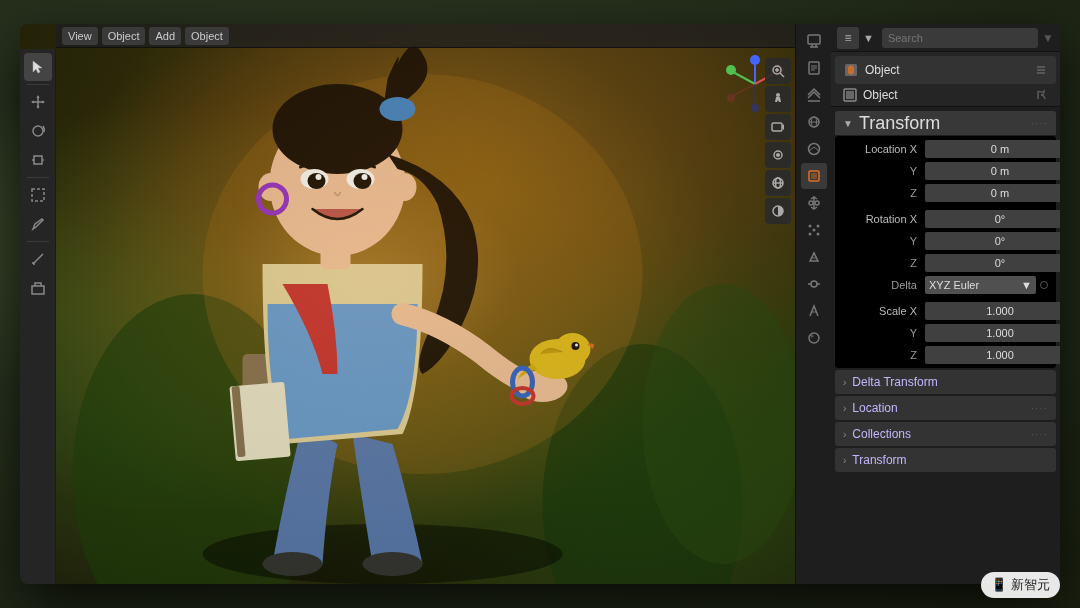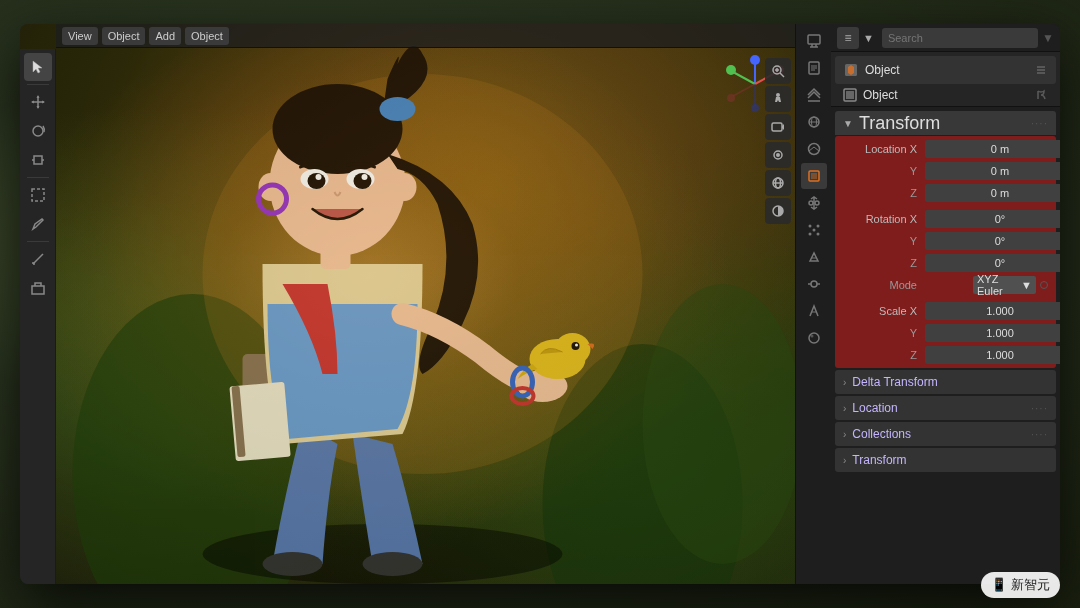--- a/index.html
+++ b/index.html
@@ -168,21 +168,21 @@
       height: 28px;
       background: #333;
       display: flex;
       align-items: center;
       padding: 0 8px;
       margin-bottom: 2px;
       border-radius: 3px;
     }
     
     .transform-section {
-      background: #7f1d1d;
+      background: #000000;
       border-radius: 3px;
       margin-bottom: 2px;
       padding: 2px 0;
     }
     .prop-row {
       height: 22px;
       display: flex;
       align-items: center;
       padding: 0 8px 0 20px;
     }
@@ -243,21 +243,20 @@
       background: #505050;
       border: none;
       border-radius: 2px;
       color: #ddd;
       font-size: 11px;
       padding: 0 4px;
       cursor: pointer;
       display: flex;
       align-items: center;
       justify-content: space-between;
-      margin-left: 48px;
     }
     
     .collapse-section {
       background: #333;
       border-radius: 3px;
       margin-bottom: 2px;
     }
     .collapse-header {
       height: 24px;
       display: flex;
@@ -797,21 +796,21 @@
 
               <div class="prop-row">
                 <span class="prop-label">Z</span>
                 <div class="prop-value-wrap">
                   <input class="prop-input" type="text" value="0°" style="">
 
                 </div>
               </div>
 
               <div class="mode-row">
-                <span class="mode-label">Mode</span>
+                <span class="mode-label">Delta</span>
                 <div class="mode-select">
                   <span>XYZ Euler</span>
                   <span>▼</span>
                 </div>
                 <div class="prop-dot" style="margin-left:4px;"></div>
               </div>
 
               <div style="height:4px;"></div>
 
               <div class="prop-row">

